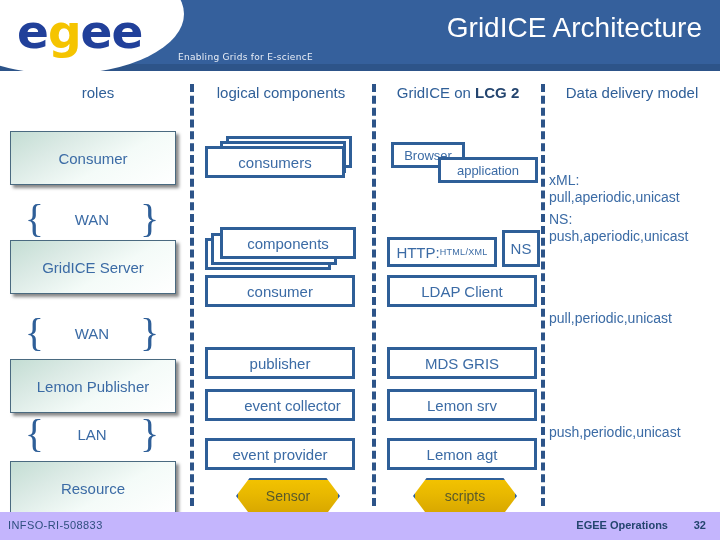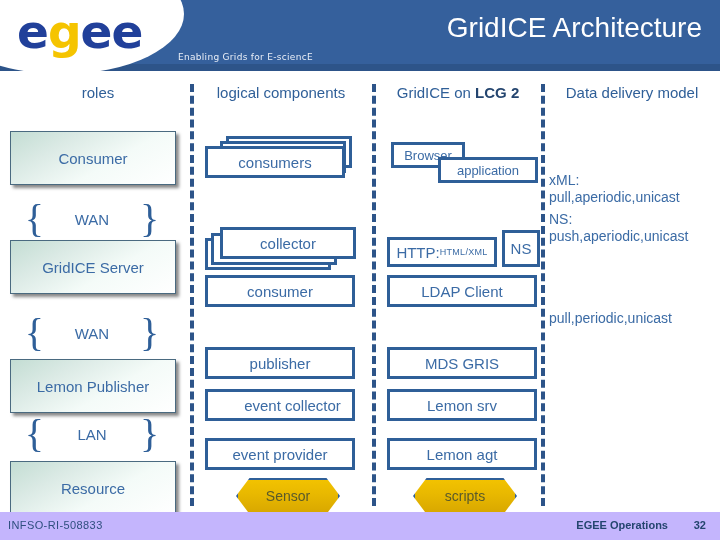--- a/index.html
+++ b/index.html
@@ -250,21 +250,21 @@
 
   <div class="stack-back" style="left:226px; top:136px; width:126px; height:32px;"></div>
   <div class="stack-back" style="left:220px; top:141px; width:126px; height:32px;"></div>
   <div class="obox" style="left:205px; top:146px; width:140px; height:32px;">
     <span>consumers</span>
   </div>
 
   <div class="stack-back" style="left:205px; top:238px; width:126px; height:32px;"></div>
   <div class="stack-back" style="left:211px; top:233px; width:126px; height:32px;"></div>
   <div class="obox" style="left:220px; top:227px; width:136px; height:32px;">
-    <span>collector</span>
+    <span>components</span>
   </div>
 
   <div class="obox" style="left:205px; top:275px; width:150px; height:32px;">
     <span>consumer</span>
   </div>
 
   <div class="obox" style="left:205px; top:347px; width:150px; height:32px;">
     <span>publisher</span>
   </div>
 
@@ -317,20 +317,21 @@
     <span>scripts</span>
   </div>
 
   <div class="dd-text" style="left:549px; top:172px;">xML:</div>
   <div class="dd-text" style="left:549px; top:189px;">pull,aperiodic,unicast</div>
   <div class="dd-text" style="left:549px; top:211px;">NS:</div>
   <div class="dd-text" style="left:549px; top:228px;">push,aperiodic,unicast</div>
 
   <div class="dd-text" style="left:549px; top:310px;">pull,periodic,unicast</div>
 
+  <div class="dd-text" style="left:549px; top:424px;">push,periodic,unicast</div>
 
   <div class="footer">
     <div class="footer-left">INFSO-RI-508833</div>
     <div class="footer-right">EGEE Operations</div>
     <div class="footer-page">32</div>
   </div>
 
 </div>
 
 </body></html>

